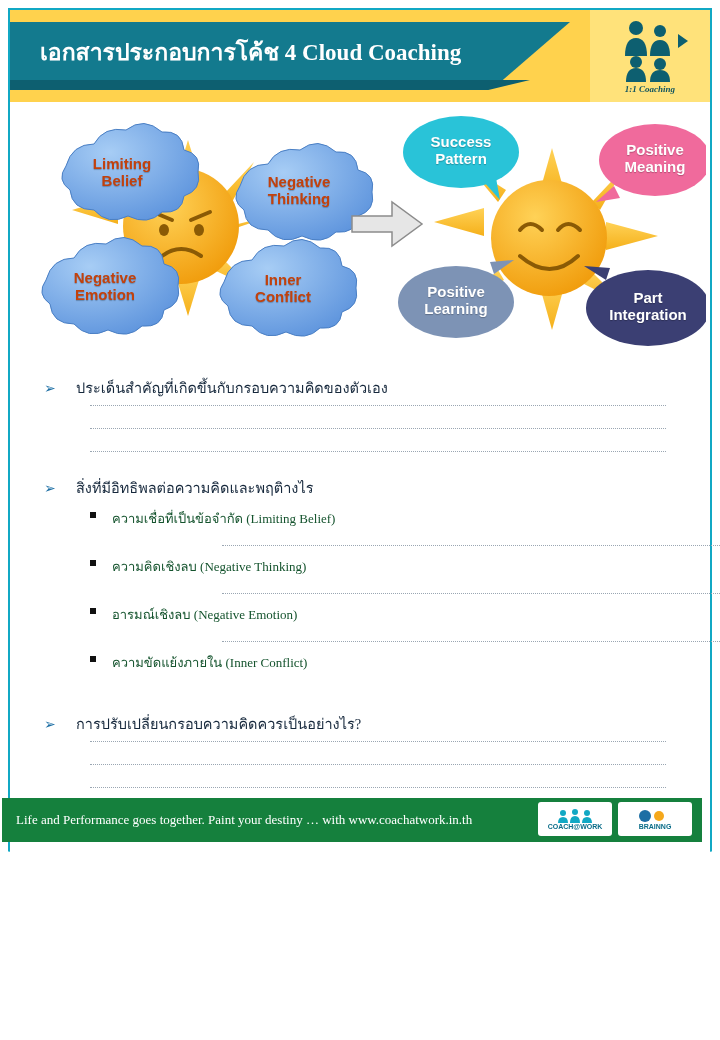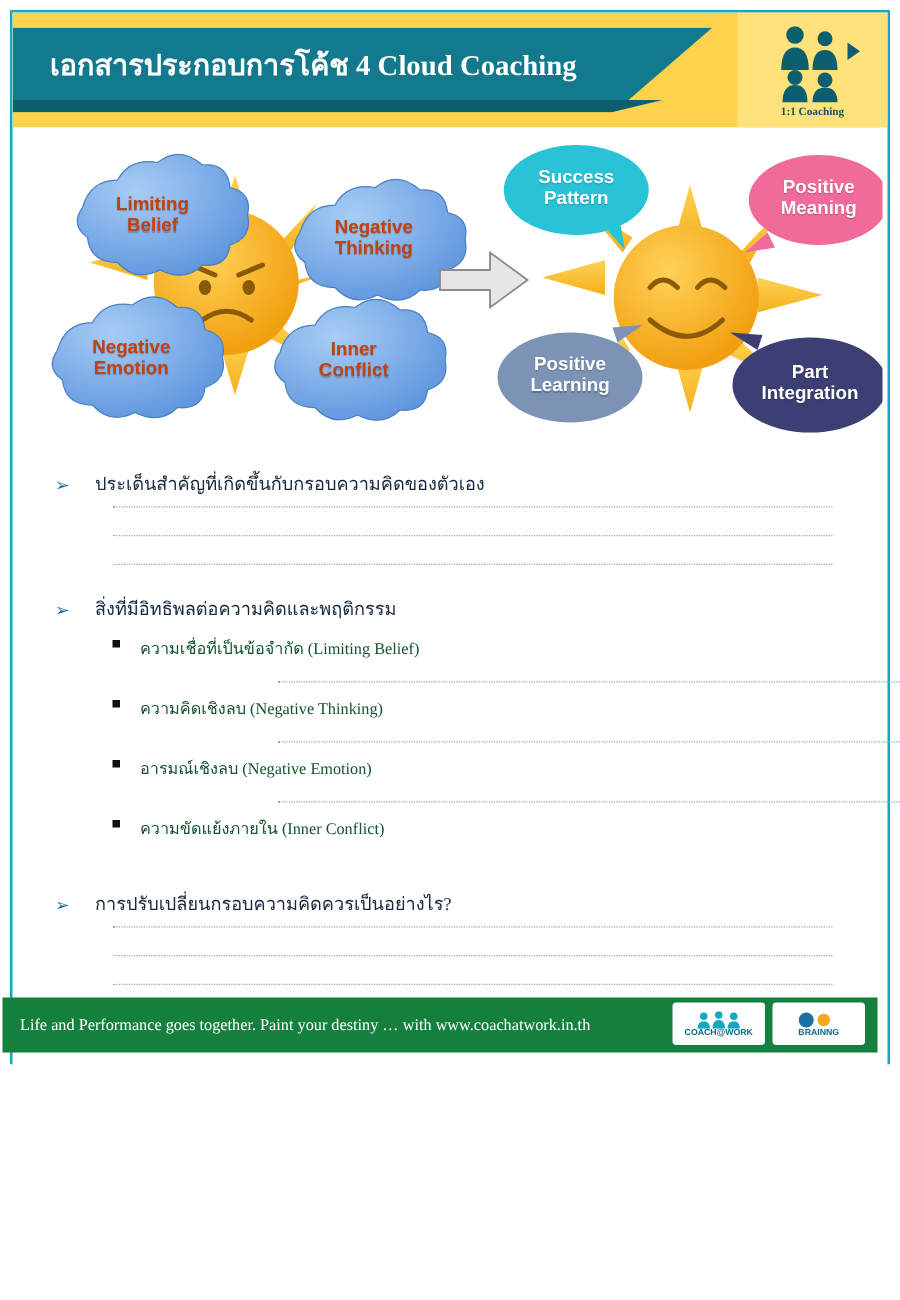--- a/index.html
+++ b/index.html
@@ -83,20 +83,21 @@
     font-family: "Liberation Serif", serif;
     letter-spacing: 0px;
   }
   .logo-box {
     position: absolute;
     right: 8px;
     top: 6px;
     width: 104px;
     height: 80px;
     text-align: center;
+    font-style: italic;
   }
   .logo-caption {
     position: absolute;
     bottom: 2px;
     left: 0;
     width: 104px;
     font-size: 9px;
     color: #11555f;
     font-weight: bold;
     font-family: "Liberation Serif", serif;
@@ -414,21 +415,21 @@
       <span class="q-text">ประเด็นสำคัญที่เกิดขึ้นกับกรอบความคิดของตัวเอง</span>
     </div>
     <div class="rule-block">
       <div class="rule w1"></div>
       <div class="rule w1"></div>
       <div class="rule w1"></div>
     </div>
 
     <div class="q-row">
       <span class="q-arrow">➢</span>
-      <span class="q-text">สิ่งที่มีอิทธิพลต่อความคิดและพฤติกรรม</span>
+      <span class="q-text">สิ่งที่มีอิทธิพลต่อความคิดและพฤติางไร</span>
     </div>
 
     <div class="sub-item">
       <span class="sub-bullet"></span>
       <span class="sub-text">ความเชื่อที่เป็นข้อจำกัด (Limiting Belief)</span>
       <div class="sub-rule"></div>
     </div>
 
     <div class="sub-item">
       <span class="sub-bullet"></span>

